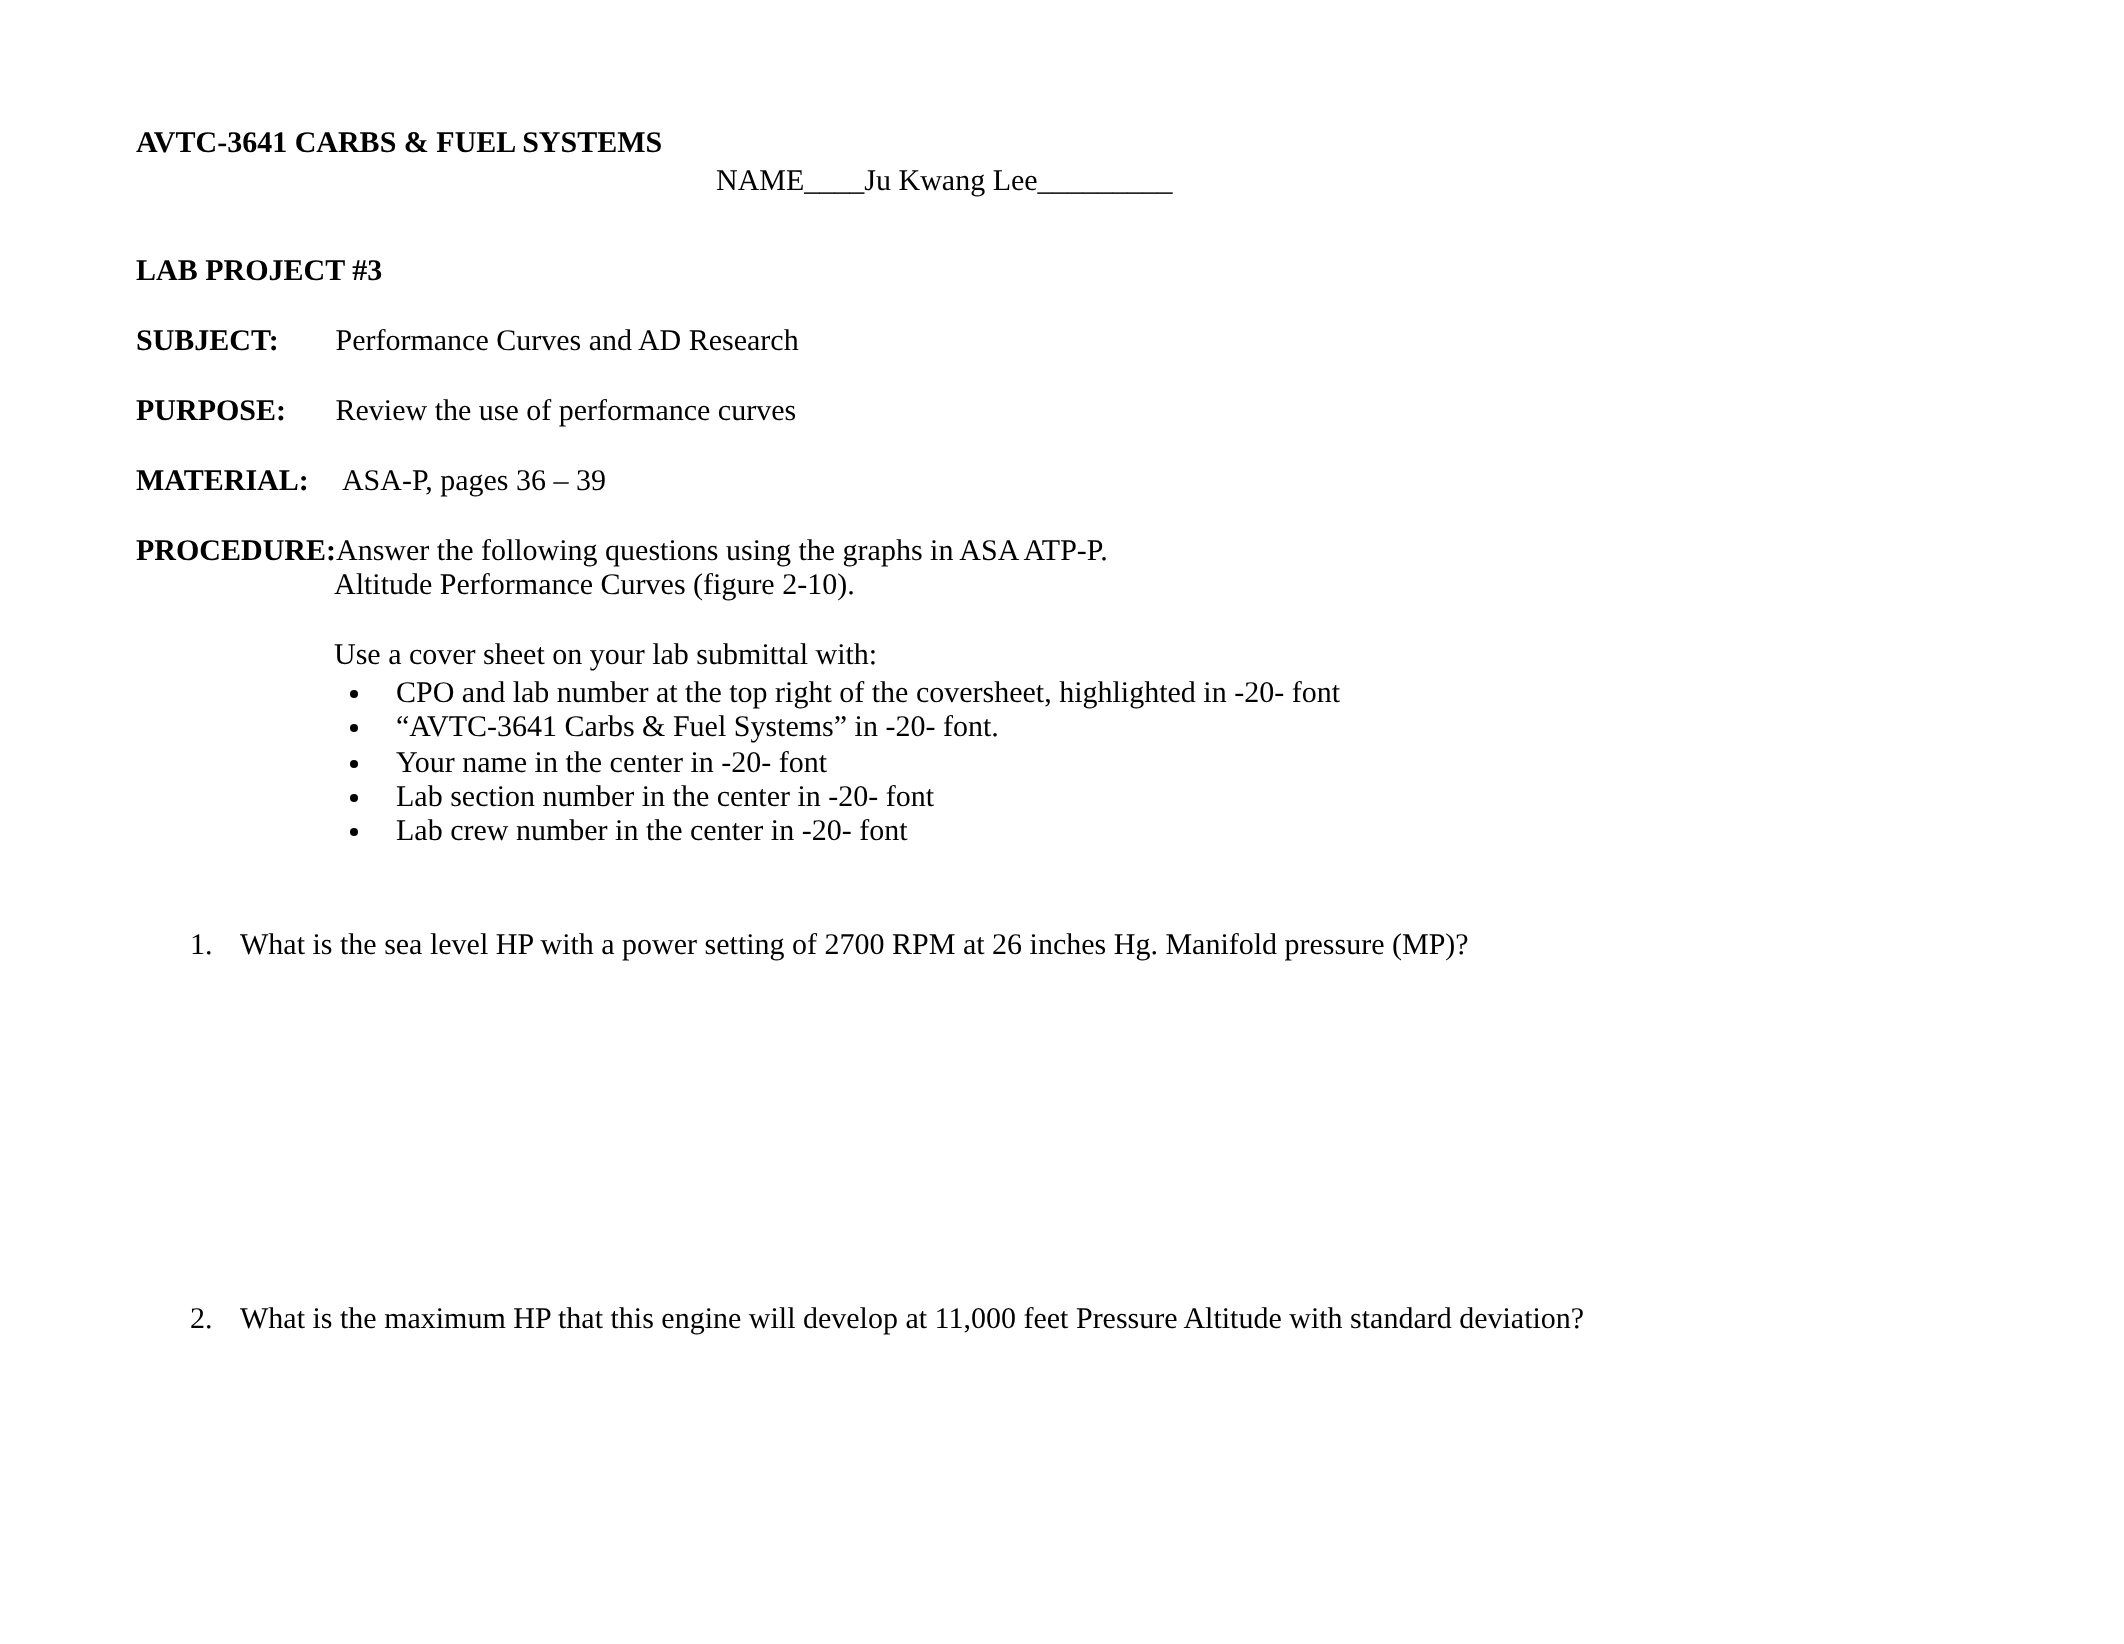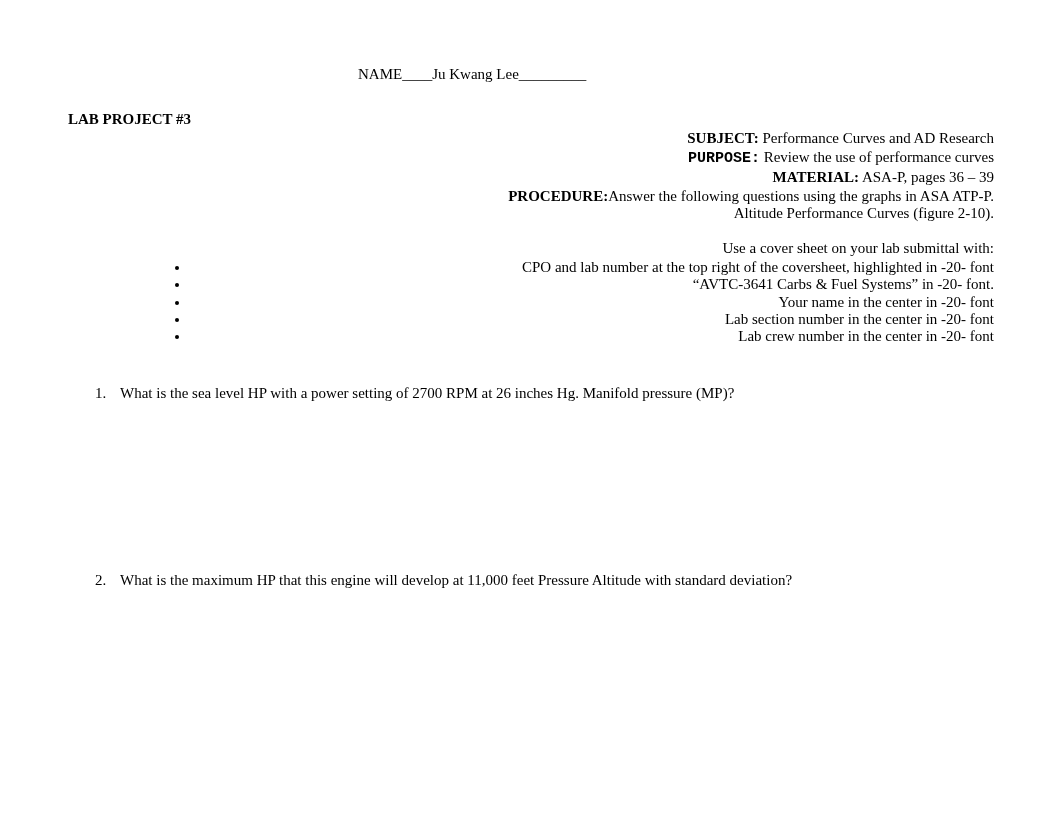--- a/index.html
+++ b/index.html
@@ -19,29 +19,28 @@
     }
     .name-line {
       padding-left: 290px;
       margin-top: 2px;
     }
     .lab-project {
       font-weight: bold;
       margin-top: 28px;
     }
     .field-row {
-      margin-top: 2px;
-      text-align: right;
+      margin-top: 18px;
     }
     .field-label {
       font-weight: bold;
       display: inline-block;
     }
     .w-subject { width: 96px; }
-    .w-purpose { width: 96px; font-family: Liberation Mono, monospace; }
+    .w-purpose { width: 96px; }
     .w-material { width: 100px; }
     .w-procedure { width: 100px; }
     .indent-proc {
       margin-left: 99px;
     }
     .cover-intro {
       margin-top: 18px;
     }
     ul.cover {
       list-style: disc;
@@ -60,20 +59,21 @@
     ol.questions li {
       padding-left: 10px;
       margin-bottom: 170px;
     }
   </style>
 </head>
 <body>
 
 <div class="page">
 
+  <div class="header-row1">AVTC-3641 CARBS &amp; FUEL SYSTEMS</div>
 
   <div class="name-line">
     <span>NAME____</span><span>Ju Kwang Lee_________</span>
   </div>
 
   <div class="lab-project">LAB PROJECT #3</div>
 
   <div class="field-row">
     <span class="field-label w-subject">SUBJECT:</span>
     <span>Performance Curves and AD Research</span>

